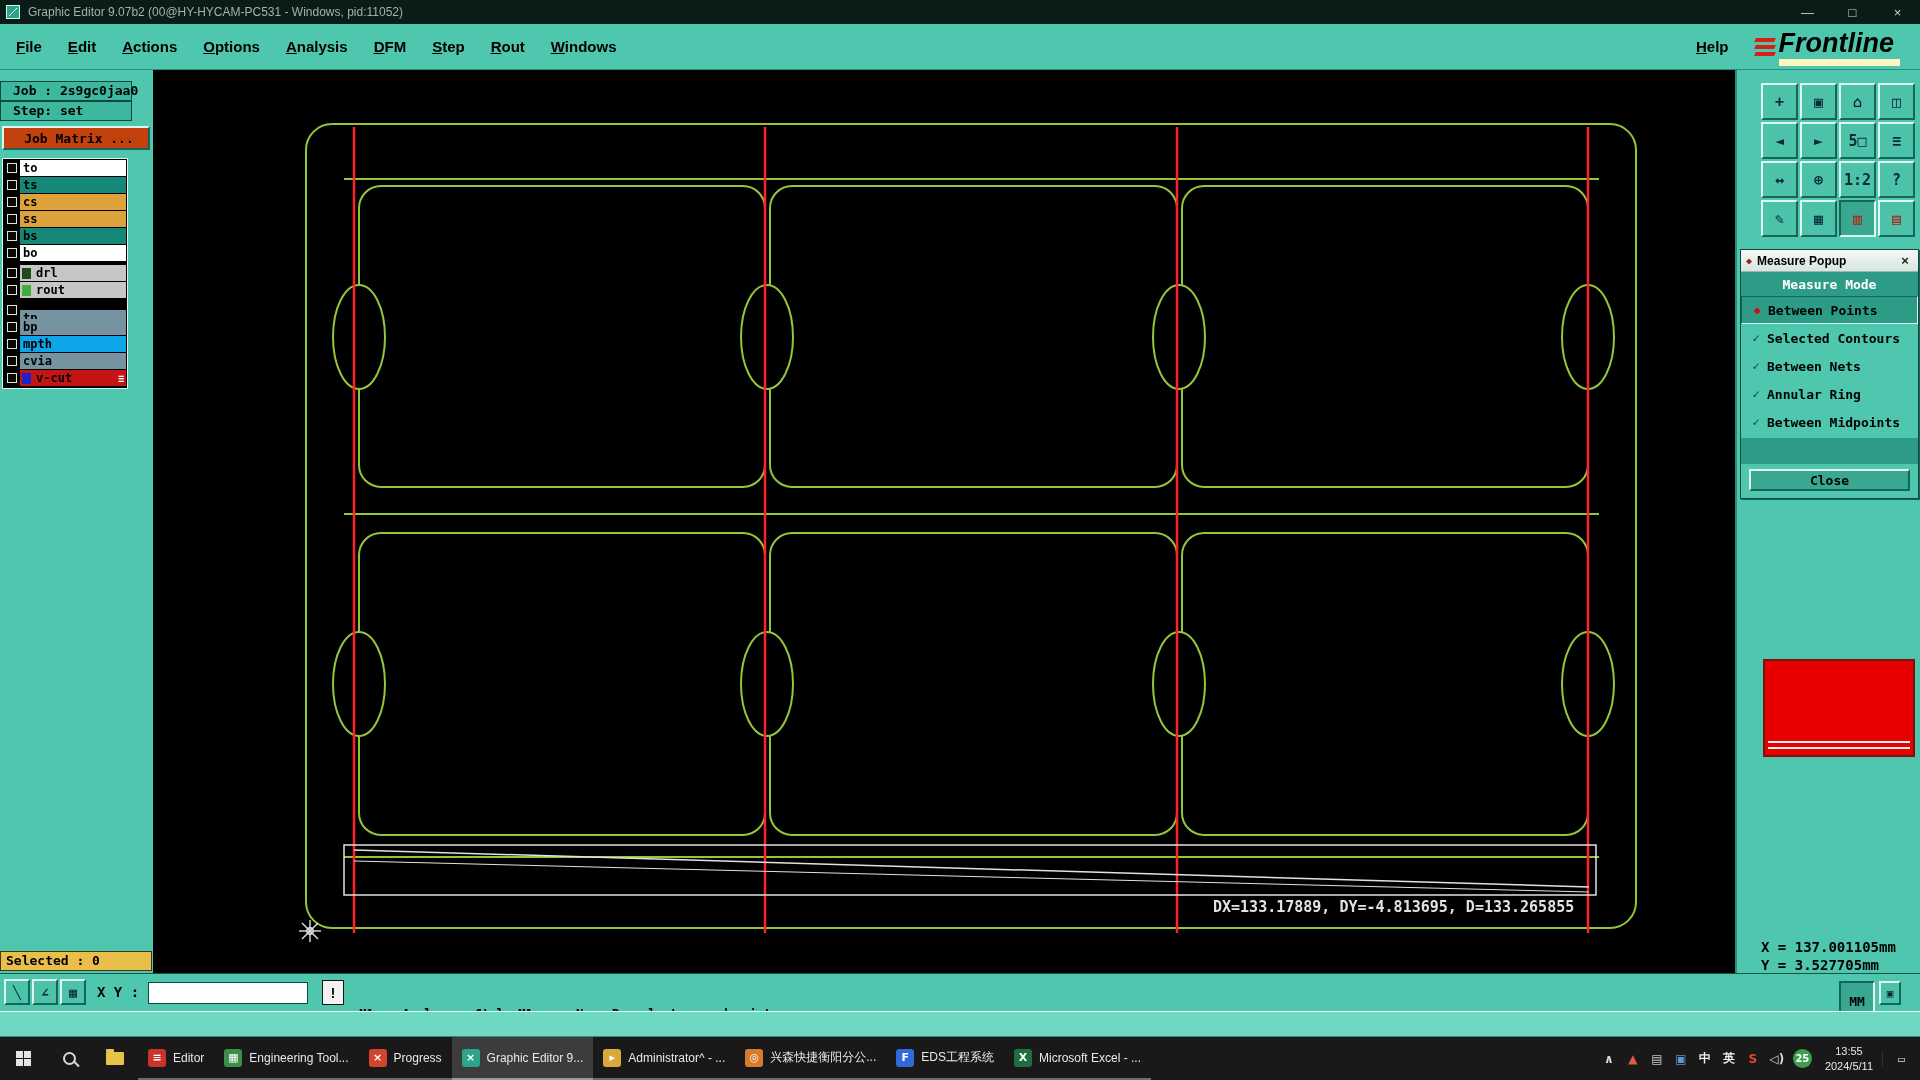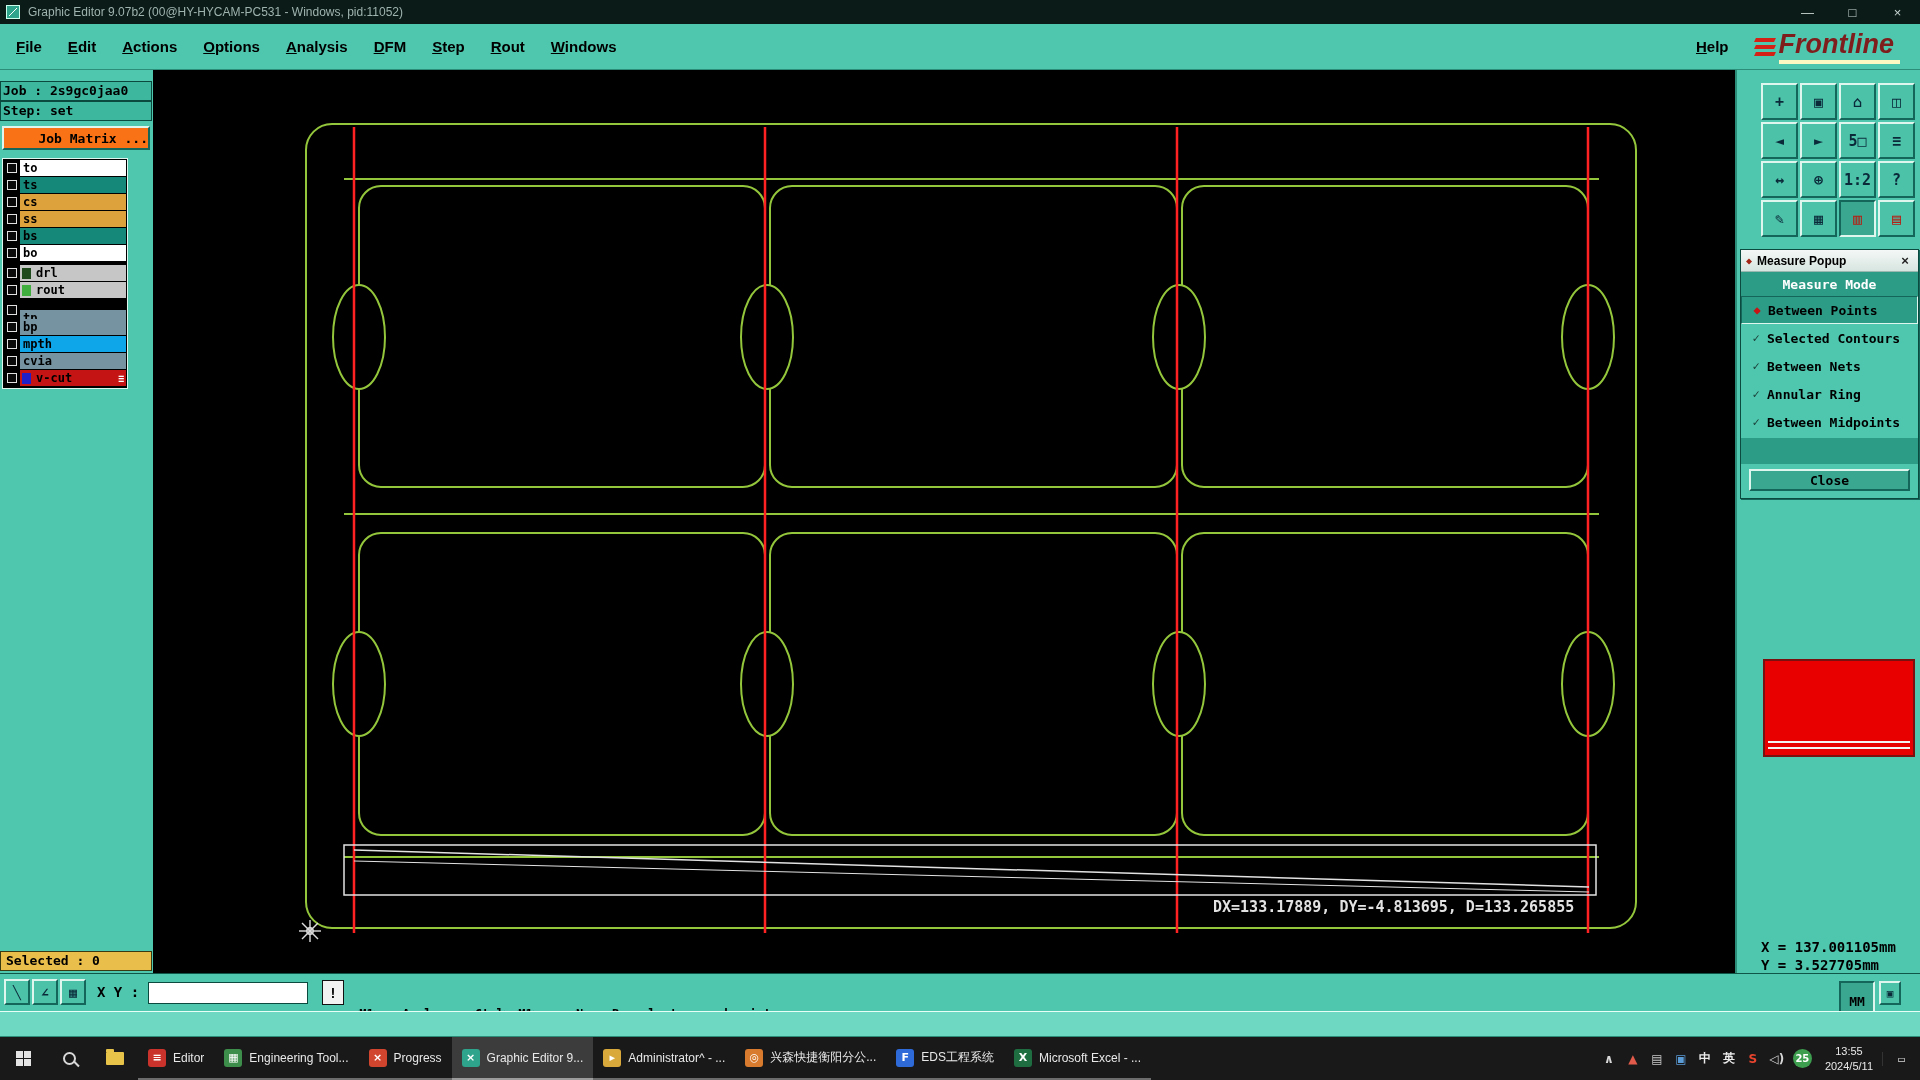--- a/index.html
+++ b/index.html
@@ -24,36 +24,36 @@
     background:var(--teal_bg,#4EC7AE); display:flex; align-items:center;
     border-bottom:1px solid #2C8E78; }
   .menu-item, .menu-help { display:inline-block; font:bold 15px "Liberation Sans", sans-serif;
     color:#000; margin-left:26px; cursor:default; }
   .menu-item::first-letter, .menu-help::first-letter { text-decoration:underline; }
   .menu-item:first-child { margin-left:16px; }
   .menu-help { margin-left:auto; margin-right:26px; }
   .brand { display:flex; align-items:center; padding-right:10px; }
   .stripes { display:inline-flex; flex-direction:column; gap:3px; margin-right:4px; }
   .stripes i { width:20px; height:4px; background:#D42015; transform:skewX(-25deg); }
-  .frontline { font:italic 900 27px "Liberation Sans", sans-serif; color:#7f1d1d;
-    border-bottom:4px solid #fef9c3; padding-right:6px; margin-right:10px; }
+  .frontline { font:italic 900 27px "Liberation Sans", sans-serif; color:#000000;
+    border-bottom:7px solid #fef9c3; padding-right:6px; margin-right:10px; }
   .brand-col { display:flex; flex-direction:column; align-items:center; }
   .brand-row1 { display:flex; align-items:flex-start; gap:10px; }
   .genesis { font:bold 23px "Liberation Serif", serif; color:#000; }
   .datetime { text-align:right; font:italic bold 12px "Liberation Serif", serif; color:#C01020; line-height:1.15; }
   .brand-sub { font:italic bold 14px "Liberation Serif", serif; color:#000; margin-top:-2px; }
   
   .left-panel { position:absolute; left:0; top:70px; width:153px; height:903px;
     background:var(--teal_bg,#4EC7AE); }
-  .job-box { position:absolute; left:0; width:152px; height:20px; background:#3DB79D;
+  .job-box { position:absolute; left:0; width:132px; height:20px; background:#3DB79D;
     border:1px solid #0B4A3E; font:bold 13px "DejaVu Sans Mono", monospace; color:#000;
-    line-height:18px; padding-left:2px; white-space:nowrap; }
+    line-height:18px; padding-left:12px; white-space:nowrap; }
   .matrix-btn { position:absolute; left:2px; top:56px; width:148px; height:24px;
-    background:#f97316; border:2px solid; border-color:#DFF6EE #14655A #14655A #DFF6EE;
-    font:bold 13px "DejaVu Sans Mono", monospace; color:#000; text-align:right; padding-left:6px; }
+    background:#c2410c; border:2px solid; border-color:#DFF6EE #14655A #14655A #DFF6EE;
+    font:bold 13px "DejaVu Sans Mono", monospace; color:#000; text-align:center; padding-left:6px; }
   .layer-list { position:absolute; left:2px; top:88px; width:126px; background:#000;
     border:1px solid #DFF6EE; padding:1px; }
   .layer-row { display:flex; align-items:center; height:16px; margin-bottom:1px; background:#000; }
   .layer-cb { width:10px; height:10px; background:#0A0A0A; border:1px solid #E0E0E0; margin:0 3px; flex:none; }
   .layer-bar { flex:1; height:16px; display:flex; align-items:center; overflow:hidden; }
   .layer-swatch { width:9px; height:11px; margin:0 2px; flex:none; }
   .layer-label { font:bold 12px "DejaVu Sans Mono", monospace; color:#000; padding-left:3px; }
   .layer-extra { margin-left:auto; padding-right:2px; font:bold 10px "DejaVu Sans Mono", monospace; color:#fff; }
   .layer-sep { height:3px; background:#000; }
   .selected-box { position:absolute; left:0; top:881px; width:152px; height:20px;

